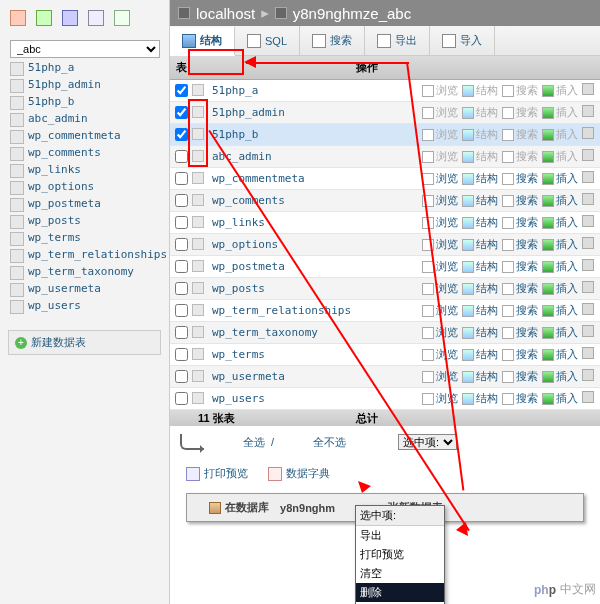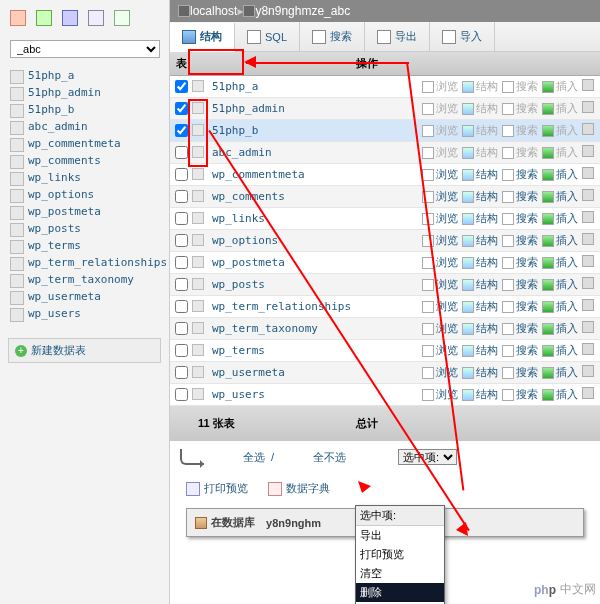--- a/index.html
+++ b/index.html
@@ -6,28 +6,28 @@
 body { font-family: "Segoe UI", Tahoma, sans-serif; font-size: 11px; background: #fff; width: 600px; height: 604px; overflow: hidden; position: relative; }
 .container { display: flex; height: 100%; }
 .sidebar { width: 170px; background: #f3f3f3; border-right: 1px solid #ccc; padding: 6px 0; }
 .logo { text-align: center; padding: 4px 0 8px 0; }
 .logo-text { font-size: 22px; font-weight: bold; }
 .logo .php { color: #66697e; font-weight: normal; }
 .logo .my { color: #f89306; }
 .logo .admin { color: #66697e; font-weight: normal; }
 .toolbar-icons { display: flex; gap: 10px; padding: 4px 10px 10px 10px; }
 .toolbar-icons span { width: 16px; height: 16px; display: inline-block; }
-.db-select { width: 150px; margin: 4px 10px 9px 10px; border: 1px solid #aaa; padding: 1px 2px; font-size: 11px; background: #fff; }
+.db-select { width: 150px; margin: 4px 10px 1px 10px; border: 1px solid #aaa; padding: 1px 2px; font-size: 11px; background: #fff; }
 .nav-list { list-style: none; padding: 0 4px 10px 10px; }
 .nav-list li { padding: 2px 0 2px 18px; font-family: monospace; font-size: 11px; color: #235a81; cursor: pointer; position: relative; }
 .nav-list li::before { content: ""; position: absolute; left: 0; top: 3px; width: 12px; height: 12px; background: #e8e8e8; border: 1px solid #bbb; }
 .create-db { margin: 6px 8px; padding: 4px 6px; background: #eee; border: 1px solid #ccc; color: #235a81; cursor: pointer; }
 .create-db .plus { display:inline-block; width:12px; height:12px; background:#5b5; border-radius:50%; text-align:center; color:#fff; line-height:12px; font-size:10px; margin-right:4px;}
 .main { flex: 1; background: #fff; overflow: hidden; position: relative; }
-.breadcrumb { background: #888; color: #eee; padding: 4px 8px; display:flex; align-items:center; font-size:12px;}
+.breadcrumb { background: #888; color: #eee; padding: 4px 8px; display:flex; align-items:center; gap:6px; font-size:15px;}
 .breadcrumb .seg { color:#fff; }
 .breadcrumb .caret { color:#ccc; }
 .bc-icon { display:inline-block; width:12px; height:12px; background:#666; border:1px solid #aaa;}
 .tabs { display: flex; background: linear-gradient(#f5f5f5,#e9e9e9); border-bottom: 1px solid #ccc; }
 .tab { padding: 6px 12px; border-right: 1px solid #ccc; color: #235a81; cursor: pointer; display:flex; align-items:center; gap:4px; font-size:11px;}
 .tab.active { background: #fff; font-weight: bold; border-bottom: 2px solid #fff; position: relative; top: 1px;}
 .tab-icon { width:14px; height:14px; display:inline-block; }
 .icon-struct { background:linear-gradient(#9cf,#69c); border:1px solid #369;}
 .icon-sql { background:#fff; border:1px solid #888;}
 .icon-search { background:#fff; border:1px solid #888;}
@@ -48,33 +48,33 @@
 .cell-name { flex: 0 0 140px; font-family: monospace; color:#235a81; padding-left:2px;}
 .cell-ops { flex:1; display:flex; justify-content:flex-end; gap:4px; padding-right:6px;font-family:Liberation Mono, monospace; }
 .oplink { color:#235a81; display:inline-flex; align-items:center; gap:2px; cursor:pointer; font-size:11px;}
 .row.disabled .oplink { color:#aaa; }
 .opicon { width:12px; height:12px; display:inline-block; border:1px solid #aaa; background:#fff;}
 .opicon.browse{background:#fff;}
 .opicon.struct{background:linear-gradient(#cfe,#9cf);}
 .opicon.search{background:#fff;}
 .opicon.insert{background:linear-gradient(#9e9,#3a3);}
 .opicon.trash{background:#ddd;}
-.summary { display:flex; background:linear-gradient(#dcdcdc,#c8c8c8); font-weight:bold; height:35px; align-items:center;}
+.summary { display:flex; background:linear-gradient(#dcdcdc,#c8c8c8); font-weight:bold; height:16px; align-items:center;}
 .summary .s1{ width:180px; padding-left:28px;}
 .summary .s2{ flex:1; padding-left:6px;}
 .bulk { padding: 8px 10px; display:flex; align-items:center; gap:6px; color:#235a81;}
 .bulk .arrow { display:inline-block; width:24px; height:16px; border-left:2px solid #666; border-bottom:2px solid #666; border-bottom-left-radius:6px; position:relative;}
 .bulk .arrow::after{content:"";position:absolute;right:-4px;bottom:-5px;border:4px solid transparent;border-left-color:#666;}
 .bulk a { color:#235a81; text-decoration:none;margin-left:33px;}
 .bulk select { border:1px solid #888; font-size:11px; }
 .under-tools { padding: 8px 16px; color:#235a81; display:flex; gap:20px;}
 .under-tools .tl { display:inline-flex; align-items:center; gap:4px; cursor:pointer;}
 .print-icon{width:14px;height:14px;display:inline-block;background:#eef;border:1px solid #88c;}
 .dict-icon{width:14px;height:14px;display:inline-block;background:#fee;border:1px solid #c88;}
-.create-box { margin: 4px 16px; border:1px solid #999; background:#eee; padding:6px 8px; box-shadow:2px 2px 3px #aaa;}
+.create-box { margin: 4px 16px; border:1px solid #999; background:#eee; padding:6px 22px; box-shadow:2px 2px 3px #aaa;}
 .create-box .hdr{ font-weight:bold; color:#444; display:flex; align-items:center; gap:4px;}
 .dbic{width:12px;height:12px;display:inline-block;background:linear-gradient(#ec9,#c96);border:1px solid #963;}
 .dropdown-pop { position:absolute; left:355px; top:505px; width:90px; background:#fff; border:1px solid #666; box-shadow:2px 2px 4px rgba(0,0,0,.3); z-index:10;}
 .dropdown-pop .hdr{ background:#eee; padding:2px 4px; border-bottom:1px solid #ccc; font-size:11px;}
 .dropdown-pop .opt{ padding:2px 4px; font-size:11px; cursor:pointer;}
 .dropdown-pop .opt.sel{ background:#0f172a; color:#fff;}
 .red-box { position:absolute; border:2px solid red; pointer-events:none; z-index:5;}
 .red-line { position:absolute; background:red; z-index:5; pointer-events:none; transform-origin: 0 0;}
 .watermark { position:absolute; right:4px; bottom:6px; opacity:.8; font-size:12px; color:#888; display:flex; align-items:center; gap:4px; z-index:20;}
 .watermark .ph{ font-weight:bold; }

